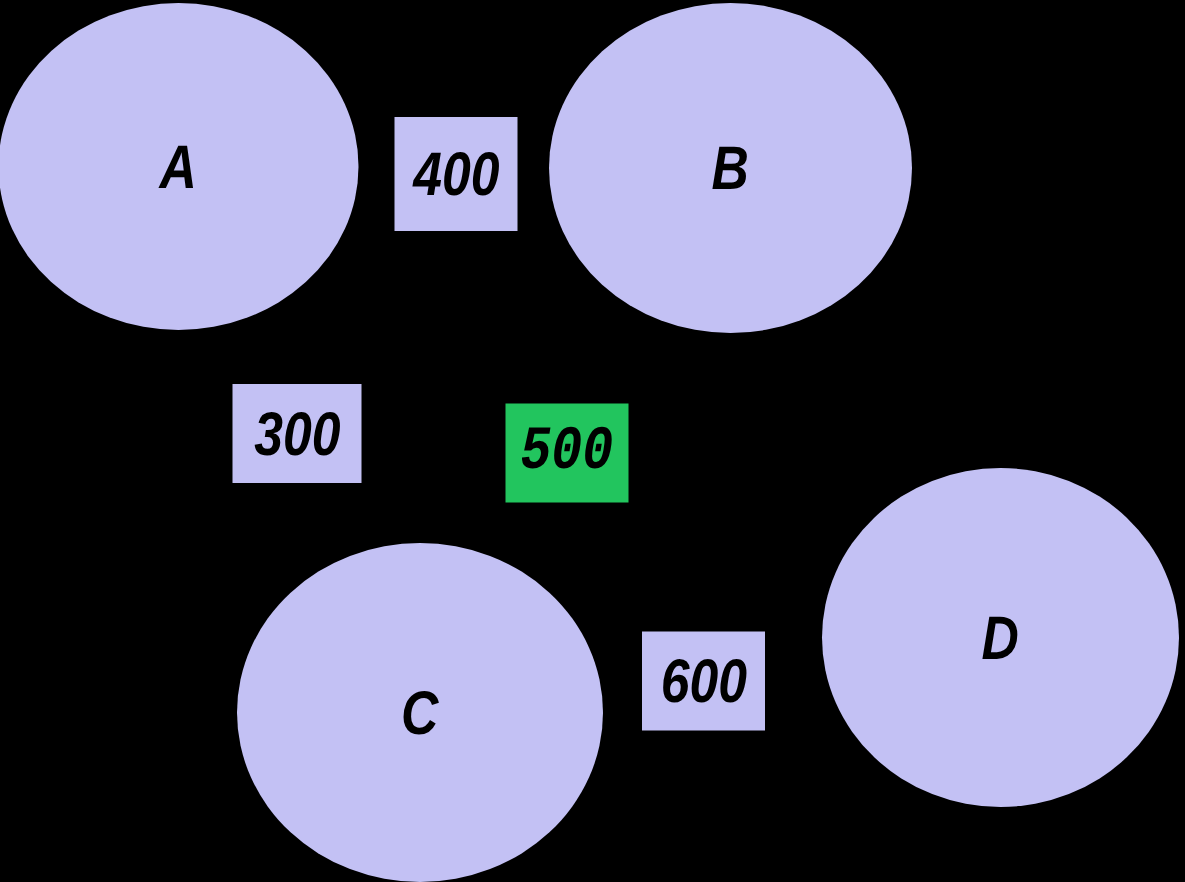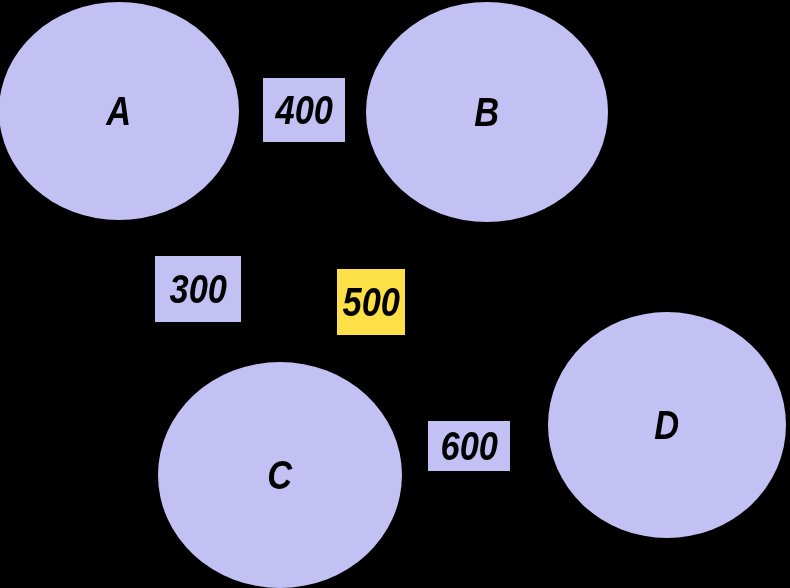--- a/index.html
+++ b/index.html
@@ -48,25 +48,25 @@
     </div>
     <div class="node" style="left: 366px; top: 2px; width: 242px; height: 220px; background: rgb(195, 193, 244);">
       <span class="glyph" style="color: rgb(0, 0, 0);">B</span>
     </div>
     <div class="node" style="left: 158px; top: 362px; width: 244px; height: 226px; background: rgb(195, 193, 244);">
       <span class="glyph" style="color: rgb(0, 0, 0);">C</span>
     </div>
     <div class="node" style="left: 548px; top: 312px; width: 238px; height: 226px; background: rgb(195, 193, 244);">
       <span class="glyph" style="color: rgb(0, 0, 0);">D</span>
     </div>
-    <div class="weight-box" style="left: 263px; top: 78px; width: 82px; height: 64px; background: rgb(195, 193, 244);">
+    <div class="weight-box" style="left: 263px; top: 78px; width: 82px; height: 76px; background: rgb(195, 193, 244);">
       <span class="glyph" style="color: rgb(0, 0, 0);">400</span>
     </div>
     <div class="weight-box" style="left: 155px; top: 256px; width: 86px; height: 66px; background: rgb(195, 193, 244);">
       <span class="glyph" style="color: rgb(0, 0, 0);">300</span>
     </div>
-    <div class="weight-box" style="left: 337px; top: 269px; width: 68px; height: 66px; background: #fde047;">
+    <div class="weight-box" style="left: 337px; top: 269px; width: 82px; height: 66px; background: #22c55e; font-family: Liberation Mono, monospace;">
       <span class="glyph" style="color: rgb(0, 0, 0);">500</span>
     </div>
-    <div class="weight-box" style="left: 428px; top: 421px; width: 82px; height: 50px; background: rgb(195, 193, 244);">
+    <div class="weight-box" style="left: 428px; top: 421px; width: 82px; height: 66px; background: rgb(195, 193, 244);">
       <span class="glyph" style="color: rgb(0, 0, 0);">600</span>
     </div>
   </div>
 
 </body></html>

